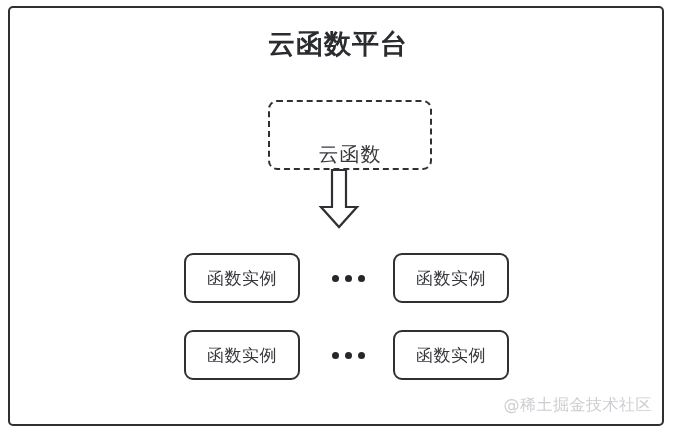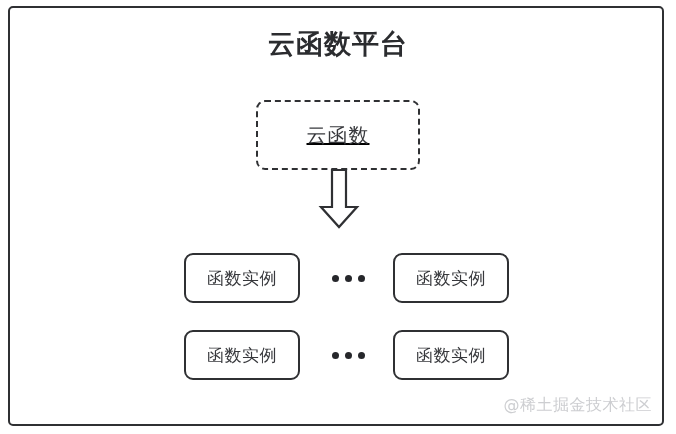--- a/index.html
+++ b/index.html
@@ -45,32 +45,31 @@
     font-weight: bold;
     color: #2b2c2f;
     letter-spacing: 1px;
     line-height: 34px;
     white-space: nowrap;
   }
 
   
   .cloud-func-box {
     position: absolute;
-    left: 256px;
+    left: 268px;
     top: 100px;
     width: 164px;
     height: 70px;
     box-sizing: border-box;
     border: 2px dashed #2f3033;
     border-radius: 9px;
     background: #ffffff;
     display: flex;
-    align-items: center;
+    align-items: flex-end;
     justify-content: center;
-    text-decoration: underline;
   }
   .cloud-func-label {
     font-size: 20px;
     color: #37383c;
     letter-spacing: 1px;
     white-space: nowrap;
   }
 
   
   .down-arrow {

